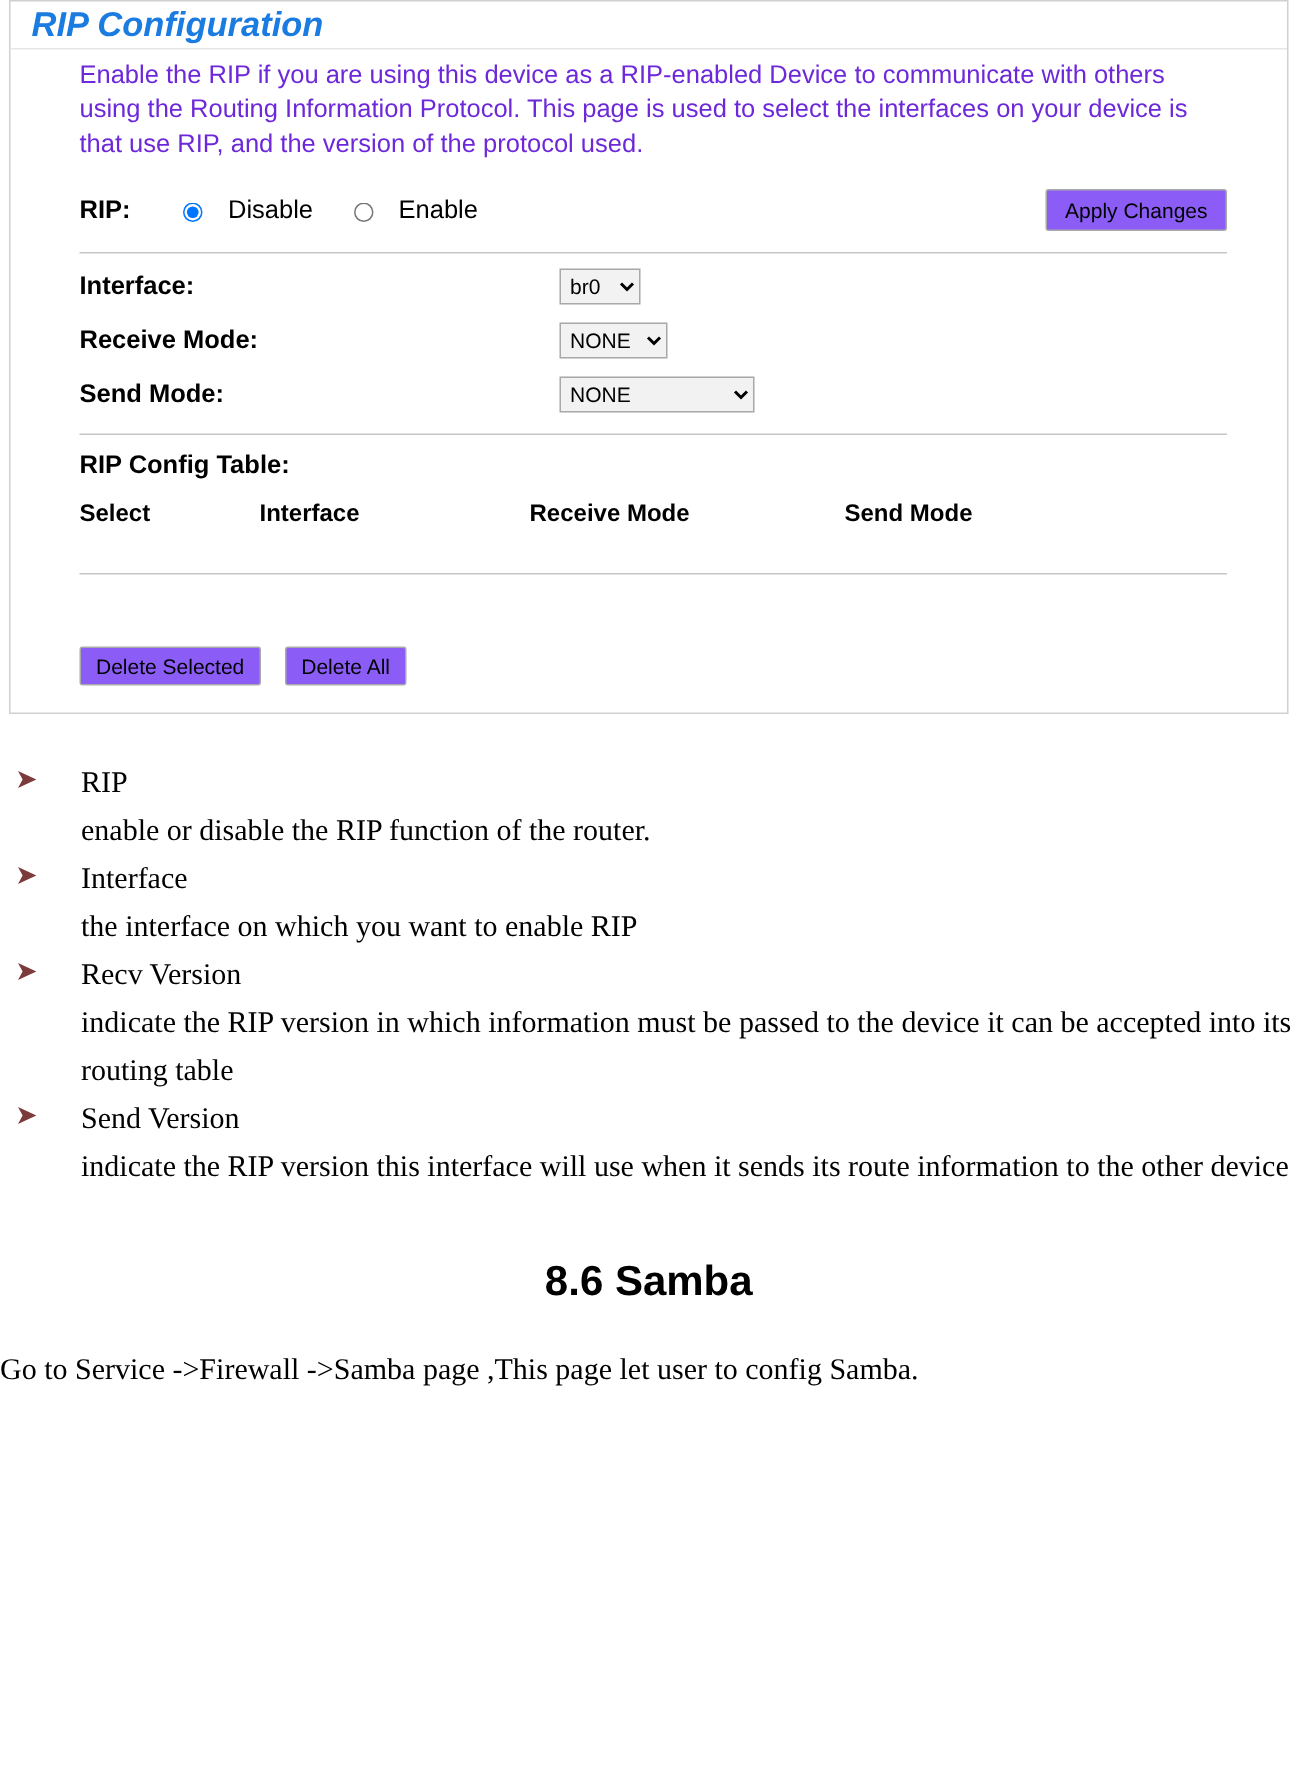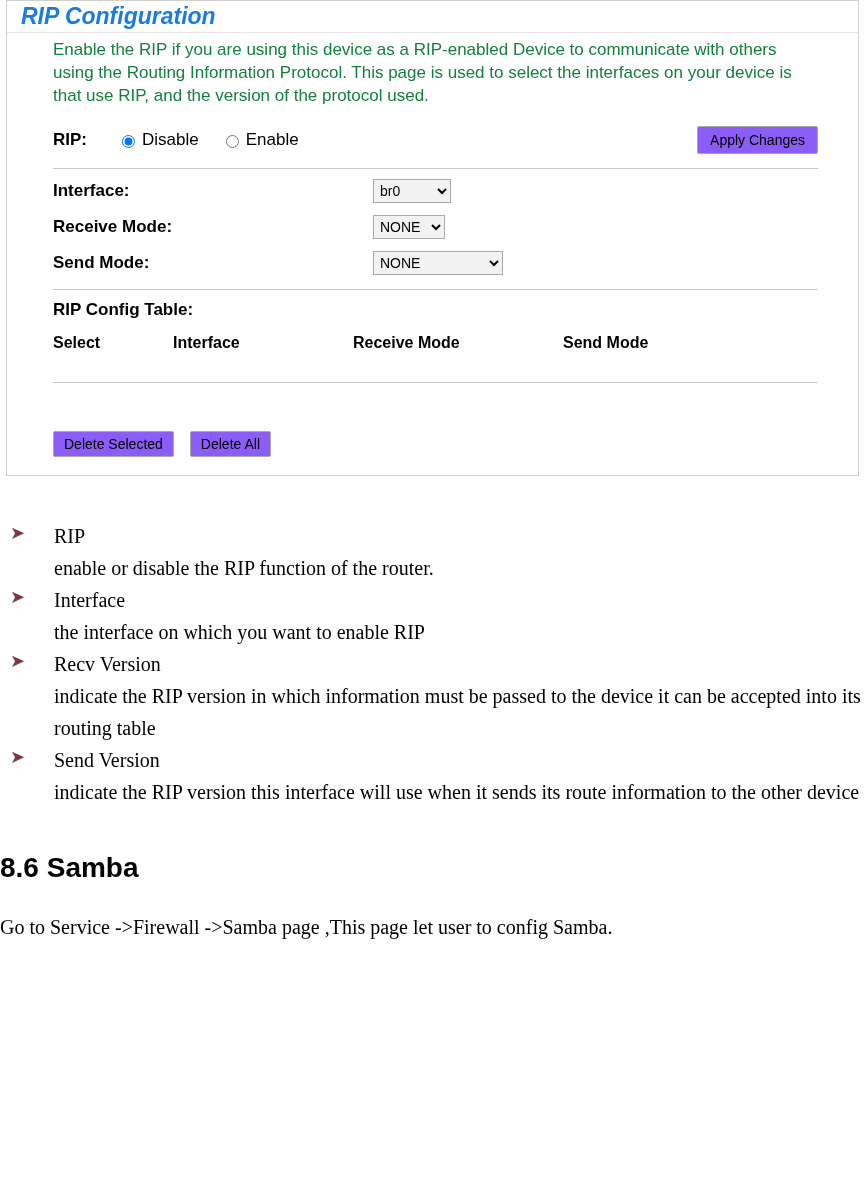--- a/index.html
+++ b/index.html
@@ -9,21 +9,21 @@
     font-family: Arial, Helvetica, sans-serif;
     color: #000;
     width: 865px;
   }
   .page {
     width: 865px;
     box-sizing: border-box;
   }
   .panel {
     border: 1px solid #d0d0d0;
-    margin: 0 6px 16px 6px;
+    margin: 0 6px 2px 6px;
     padding: 0 0 18px 0;
     background: #fff;
   }
   .panel-title {
     color: #1a7be0;
     font-weight: bold;
     font-size: 23px;
     font-style: italic;
     padding: 2px 0 2px 14px;
     border-bottom: 1px solid #e6e6e6;
@@ -31,21 +31,21 @@
   }
   .panel-body {
     padding: 6px 40px 0 46px;
     font-size: 17px;
     color: #000;
   }
   .intro {
     font-size: 17px;
     line-height: 1.35;
     margin-bottom: 18px;
-    color: #15803d;
+    color: #6d28d9;
   }
   .row {
     display: flex;
     align-items: center;
     margin-bottom: 12px;
   }
   .row .lbl {
     font-weight: bold;
     width: 150px;
     flex: 0 0 auto;
@@ -53,21 +53,21 @@
   .radio-group {
     display: flex;
     align-items: center;
     gap: 4px;
     margin-left: 8px;
   }
   .radio-group label {
     margin-right: 18px;
     display: flex;
     align-items: center;
-    gap: 4px;
+    gap: 14px;
     font-weight: normal;
   }
   .apply-btn, .std-btn {
     font-family: Arial, Helvetica, sans-serif;
     font-size: 14px;
     padding: 4px 10px;
     background: #8b5cf6;
     border: 1px solid #a9a9a9;
     border-radius: 2px;
     cursor: pointer;
@@ -144,20 +144,21 @@
     line-height: 32px;
   }
   .bi-desc {
     line-height: 32px;
   }
   .h86 {
     font-family: Arial, Helvetica, sans-serif;
     font-weight: bold;
     font-size: 28px;
     margin: 44px 0 28px 0;
+    text-align: center;
   }
   .nav-line {
     font-family: "Times New Roman", Times, serif;
     font-size: 20px;
     line-height: 30px;
   }
 </style>
 </head>
 <body>
 
@@ -180,21 +181,21 @@
           </label>
         </div>
         <div style="flex:1"></div>
         <button class="apply-btn">Apply Changes</button>
       </div>
 
       <div class="hr"></div>
 
       <div class="select-row">
         <div class="lbl">Interface:</div>
-        <select style="width:78px;">
+        <select style="width:54px;">
           <option>br0</option>
         </select>
       </div>
 
       <div class="select-row">
         <div class="lbl">Receive Mode:</div>
         <select style="width:72px;">
           <option>NONE</option>
         </select>
       </div>

